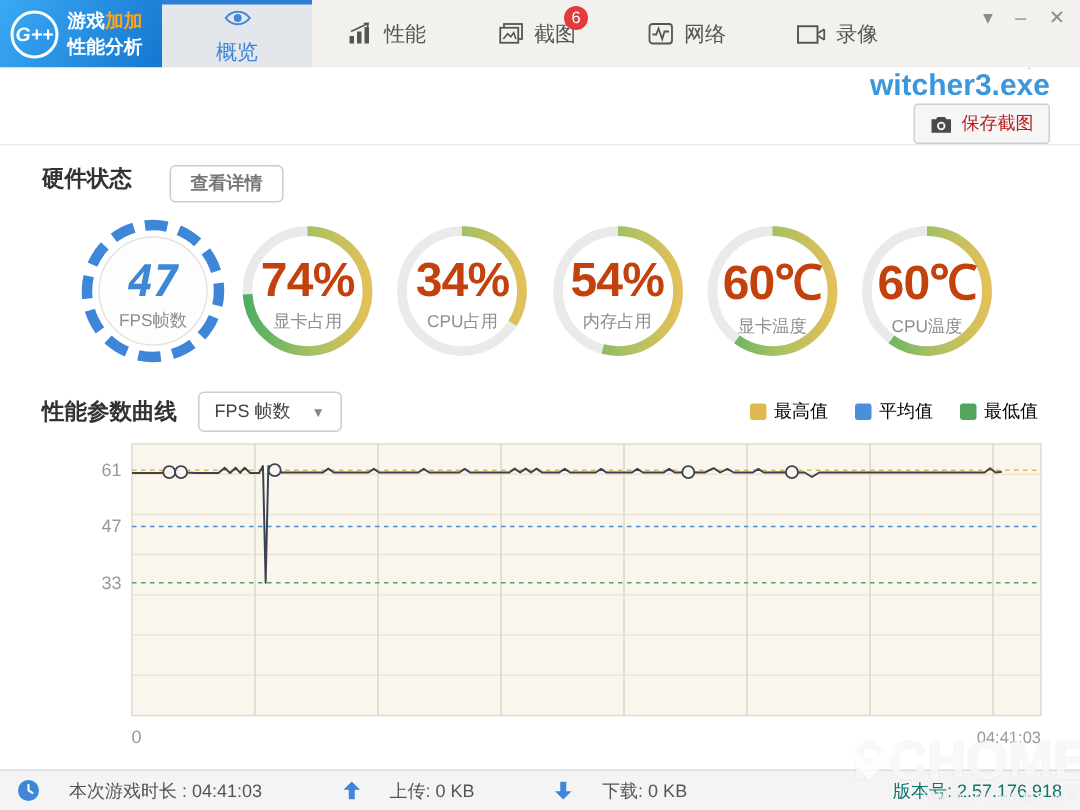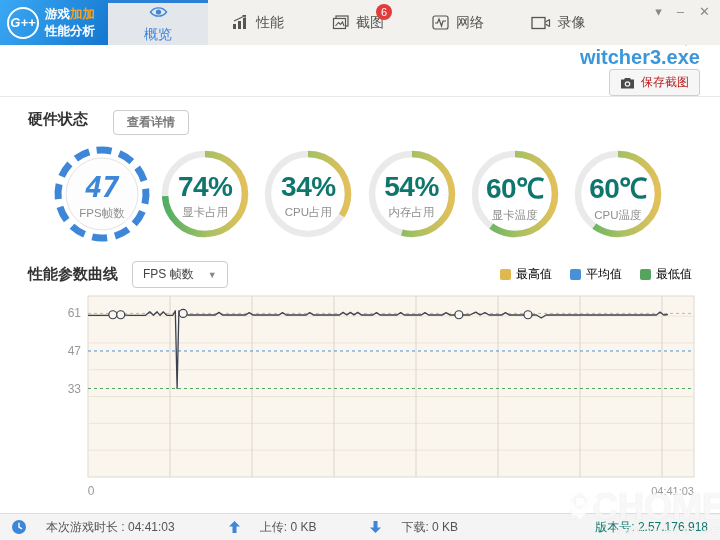--- a/index.html
+++ b/index.html
@@ -40,21 +40,21 @@
   
   .gauges { position:absolute; top:144px; left:0; width:720px; display:flex;
     justify-content:space-between; padding:0 52px; }
   .gauge { width:100px; height:100px; position:relative; flex:none; }
   .gauge svg.ring { position:absolute; left:4px; top:4px; width:92px; height:92px; }
   .ring .track { fill:none; stroke:#eaeaea; stroke-width:6.5; }
   .ring .arc { fill:none; stroke-width:6.5; }
   .fps-ring { position:absolute; left:0; top:0; width:100px; height:100px; }
   .gauge-text { position:absolute; inset:0; display:flex; flex-direction:column; align-items:center;
     justify-content:center; padding-top:2px; }
-  .gauge-value { font-size:28px; font-weight:bold; color:#0f766e; letter-spacing:-0.5px; }
+  .gauge-value { font-size:32px; font-weight:bold; color:#c2410c; letter-spacing:-0.5px; }
   .gauge-value.fps { font-family:"DejaVu Sans Mono",monospace; font-style:italic; font-size:29px; color:#3d86d8; }
   .gauge-label { font-size:11.5px; color:#8e8e8e; margin-top:2px; }
 
   
   .curve-row { position:absolute; top:261px; left:28px; width:664px; display:flex; align-items:center; }
   .fps-select { margin-left:14px; display:flex; align-items:center; gap:14px; border:1px solid #ccc;
     border-radius:4px; background:#fff; padding:4px 10px; font-size:12px; color:#444; }
   .caret { font-size:9px; color:#888; }
   .legend { margin-left:auto; display:flex; gap:18px; align-items:center; }
   .legend-item { display:flex; align-items:center; gap:5px; font-size:12px; color:#000000; }

